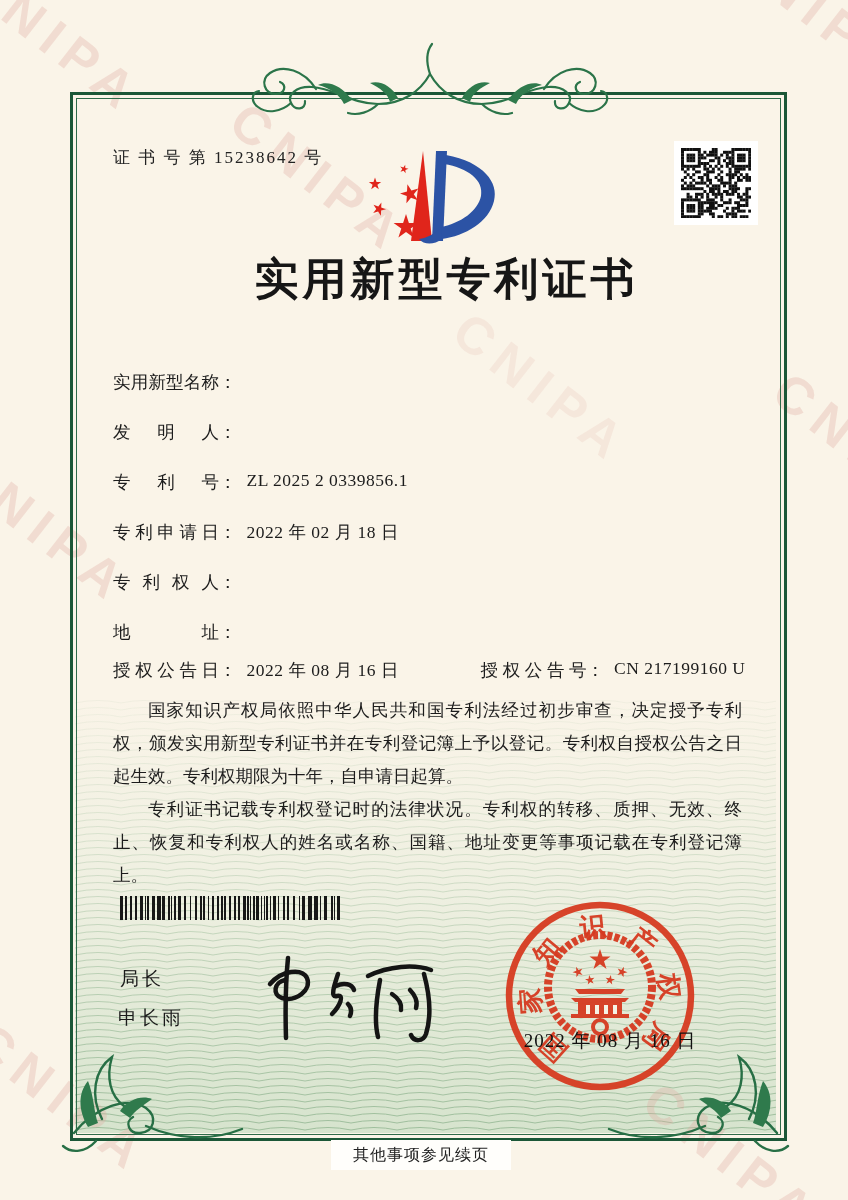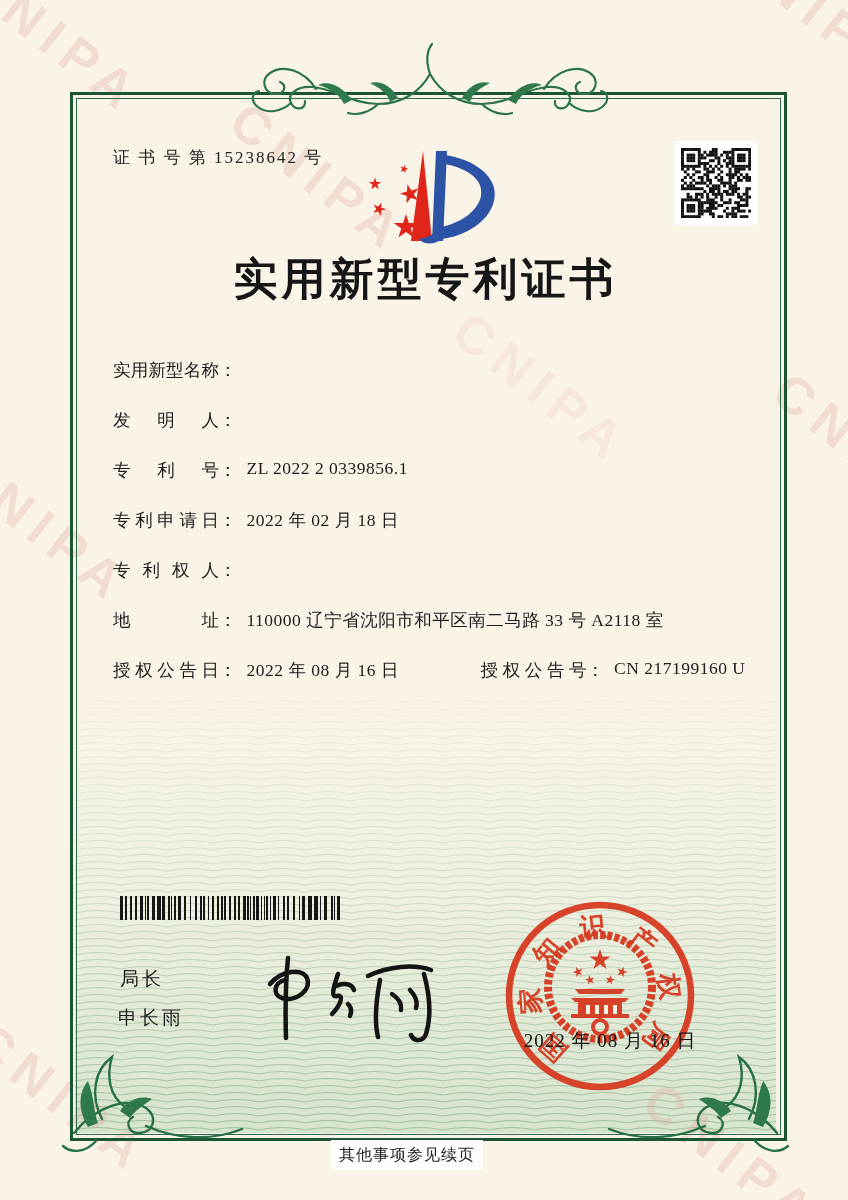--- a/index.html
+++ b/index.html
@@ -26,23 +26,23 @@
   .frame::after{content:"";position:absolute;inset:3px;border:1px solid #2e6b49;}
 
   .orn{position:absolute;left:0;top:0;z-index:5;pointer-events:none;}
 
   
   .cert-no{position:absolute;left:113px;top:146px;font-size:17px;letter-spacing:2px;color:#222;z-index:6;}
   .logo{position:absolute;left:344px;top:139px;z-index:6;}
   .qrbox{position:absolute;left:674px;top:141px;width:84px;height:84px;background:#fff;z-index:6;}
   .qrbox svg{position:absolute;left:7px;top:7px;}
   .title{position:absolute;left:70px;top:250px;width:711px;text-align:center;font-size:44px;
-         font-weight:bold;letter-spacing:4px;color:#161616;z-index:6;}
-
-  .fields{position:absolute;left:113px;top:352px;width:632px;z-index:6;}
+         font-weight:bold;letter-spacing:4px;color:#161616;z-index:6;padding-left:21px;}
+
+  .fields{position:absolute;left:113px;top:364px;width:632px;z-index:6;}
   .frow{height:50px;display:flex;align-items:flex-start;padding-top:6px;box-sizing:border-box;
         font-size:17.5px;color:#1c1c1c;}
   .flabel{display:inline-block;width:106px;text-align:justify;text-align-last:justify;}
   .fcolon{display:inline-block;margin-right:10px;}
   .fvalue{letter-spacing:.5px;}
 
   .grant{position:absolute;left:113px;top:658px;display:flex;font-size:17.5px;color:#1c1c1c;z-index:6;}
   .grant .pair{display:flex;}
   .grant .val1{min-width:212px;}
   .grant .gap{width:22px;}
@@ -59,21 +59,21 @@
   .comm-name{position:absolute;left:118px;top:1005px;font-size:19px;letter-spacing:3px;color:#1a1a1a;
              font-family:"Liberation Sans","DejaVu Sans",sans-serif;z-index:6;}
   .sig{position:absolute;left:252px;top:946px;z-index:7;}
 
   .seal{position:absolute;left:495px;top:891px;z-index:7;}
   .seal-date{position:absolute;left:500px;top:1028px;width:220px;text-align:center;font-size:19px;
              letter-spacing:1px;color:#111;z-index:8;}
 
   .footer-page{position:absolute;left:70px;top:1096px;width:670px;text-align:center;font-size:15px;
                color:#222;letter-spacing:2px;z-index:6;}
-  .cont-box{position:absolute;left:331px;top:1140px;width:152px;height:30px;background:#fffefb;
+  .cont-box{position:absolute;left:331px;top:1140px;width:180px;height:30px;background:#fffefb;
             text-align:center;line-height:30px;font-size:16px;letter-spacing:1px;color:#222;z-index:6;}
 </style>
 </head>
 <body>
 
 <div class="page">
 
   <span class="wm w1">CNIPA</span>
   <span class="wm w2">CNIPA</span>
   <span class="wm w3">CNIPA</span>
@@ -546,52 +546,55 @@
         <span class="flabel">实用新型名称</span>
         <span class="fcolon">：</span>
       </div>
     <div class="frow">
         <span class="flabel">发明人</span>
         <span class="fcolon">：</span>
       </div>
     <div class="frow">
         <span class="flabel">专利号</span>
         <span class="fcolon">：</span>
-        <span class="fvalue">ZL 2022 2 0339856.1</span>
+        <span class="fvalue">ZL 2025 2 0339856.1</span>
       </div>
     <div class="frow">
         <span class="flabel">专利申请日</span>
         <span class="fcolon">：</span>
         <span class="fvalue">2022 年 02 月 18 日</span>
       </div>
     <div class="frow">
         <span class="flabel">专利权人</span>
         <span class="fcolon">：</span>
       </div>
     <div class="frow">
         <span class="flabel">地址</span>
         <span class="fcolon">：</span>
-        <span class="fvalue">110000  辽宁省沈阳市和平区南二马路 33 号 A2118 室</span>
       </div>
   </div>
 
   <div class="grant">
     <div class="pair">
       <span class="flabel">授权公告日</span>
         <span class="fcolon">：</span>
       <span class="fvalue val1">2022 年 08 月 16 日</span>
     </div>
     <span class="gap"></span>
     <div class="pair">
       <span class="flabel">授权公告号</span>
         <span class="fcolon">：</span>
       <span class="fvalue">CN 217199160 U</span>
     </div>
   </div>
 
+  <div class="paras">
+    <p>国家知识产权局依照中华人民共和国专利法经过初步审查，决定授予专利权，颁发实用新型专利证书并在专利登记簿上予以登记。专利权自授权公告之日起生效。专利权期限为十年，自申请日起算。</p>
+    <p>专利证书记载专利权登记时的法律状况。专利权的转移、质押、无效、终止、恢复和专利权人的姓名或名称、国籍、地址变更等事项记载在专利登记簿上。</p>
+  </div>
 
   <div class="barcode" id="barcode">
       <i style="width: 3.4px;"></i>
       <span style="width: 1.3px;"></span>
       <i style="width: 2.6px;"></i>
       <span style="width: 2.6px;"></span>
       <i style="width: 2.6px;"></i>
       <span style="width: 2.6px;"></span>
       <i style="width: 1.9px;"></i>
       <span style="width: 2.6px;"></span>

